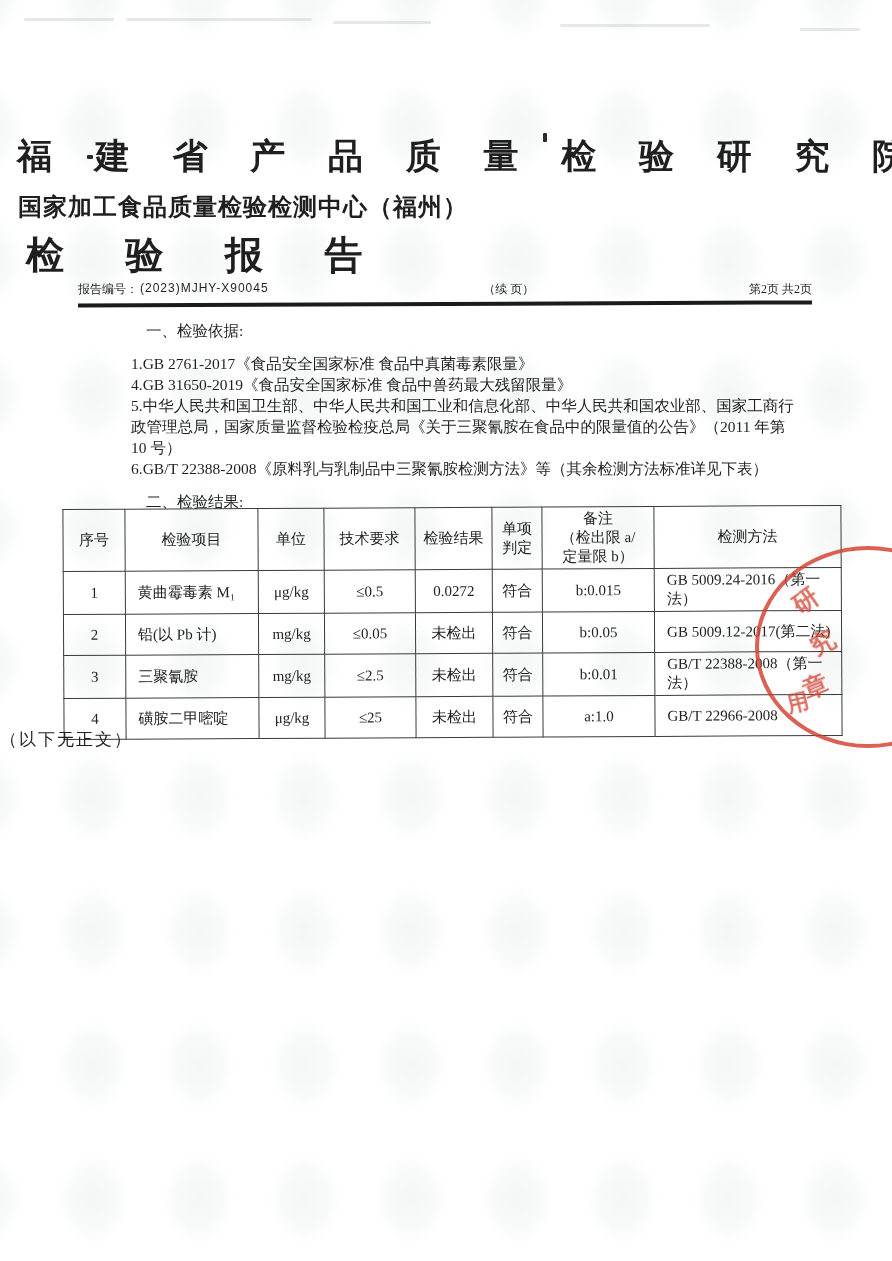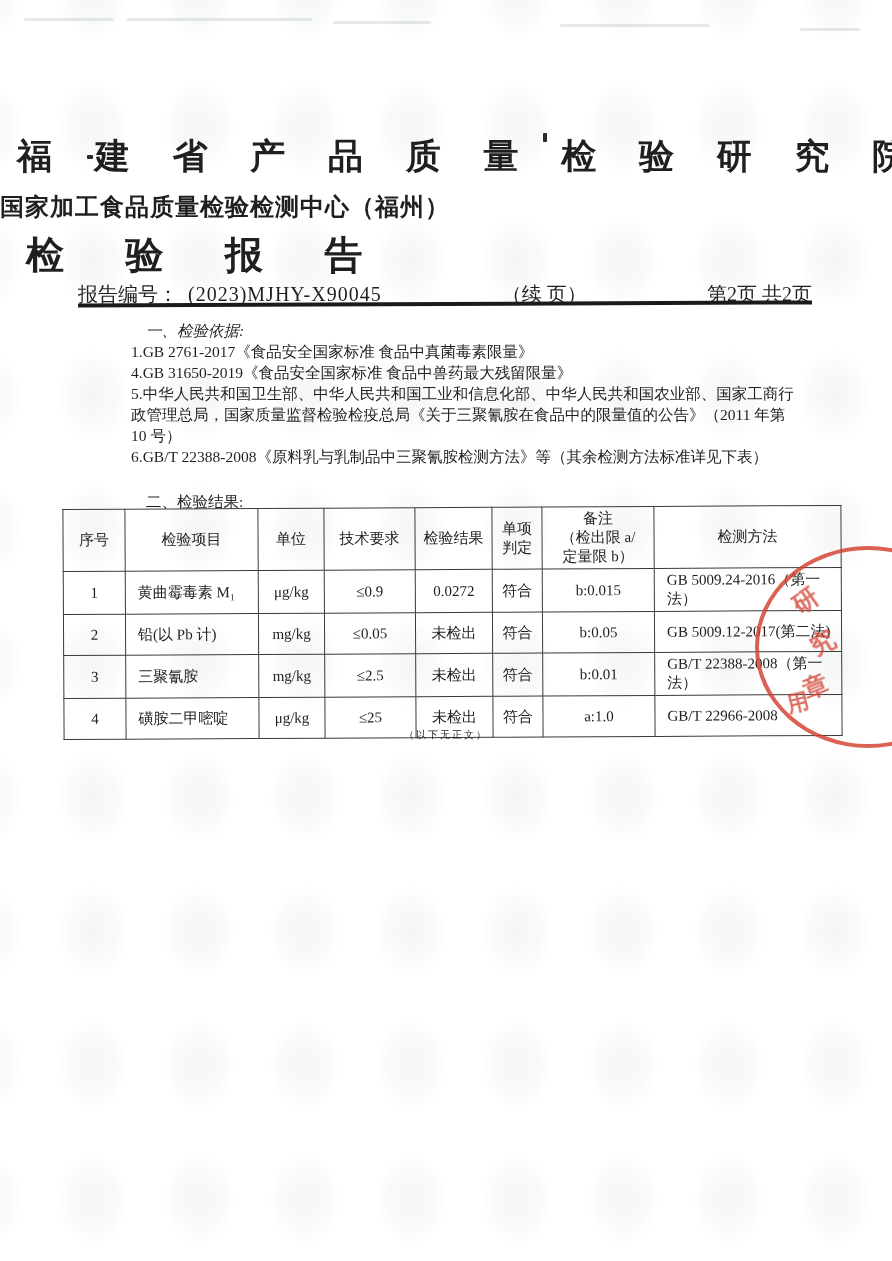--- a/index.html
+++ b/index.html
@@ -59,43 +59,44 @@
     white-space: nowrap;
     text-indent: 17px;
   }
   .center-title {
     position: absolute;
     left: 0; right: 0;
     top: 191px;
     font-size: 24px;
     font-weight: bold;
     letter-spacing: 1px;
+    padding-left: 18px;
   }
   .doc-title {
     position: absolute;
     left: 0; right: 0;
     top: 230px;
     font-size: 38px;
     font-weight: bold;
     letter-spacing: 26px;
     text-indent: 26px;
   }
 
   
   .meta-row {
     position: absolute;
     left: 78px;
     top: 281px;
     width: 734px;
-    font-size: 20px;
+    font-size: 12px;
     display: flex;
-    align-items: center;
+    align-items: flex-start;
   }
   .meta-left { white-space: nowrap; }
-  .meta-no { margin-left: 10px; font-family: Liberation Serif, serif; letter-spacing: 1px; }
+  .meta-no { margin-left: 2px; font-family: Liberation Sans, sans-serif; letter-spacing: 1px; }
   .meta-center { flex: 1; text-align: center; white-space: nowrap; }
   .meta-right { white-space: nowrap; }
   .rule {
     position: absolute;
     left: 78px;
     top: 302px;
     width: 734px;
     height: 4px;
     background: #1b1b1b;
     transform: rotate(-0.25deg);
@@ -103,21 +104,21 @@
 
   
   .basis {
     position: absolute;
     left: 131px;
     top: 320px;
     width: 668px;
     font-size: 15.5px;
     line-height: 21px;
   }
-  .basis-heading { margin-left: 15px; margin-bottom: 0; font-style: italic; }
+  .basis-heading { margin-left: 15px; margin-bottom: 12px; }
   .basis-item { }
 
   .results-heading {
     position: absolute;
     left: 146px;
     top: 492px;
     font-size: 15.5px;
     text-align: center;
   }
 
@@ -153,22 +154,22 @@
   table.results td { height: 36px; }
   table.results td:nth-child(2),
   table.results td:nth-child(8) {
     text-align: left;
     padding-left: 12px;
   }
   .end-note {
     position: absolute;
     left: 0; right: 0;
     top: 728px;
-    text-align: center;
-    font-size: 10px;
+    text-align: left;
+    font-size: 17px;
     letter-spacing: 2px;
   }
 
   
   .seal {
     position: absolute;
     left: 755px;
     top: 546px;
     width: 226px;
     height: 202px;
@@ -255,21 +256,21 @@
 （检出限 a/
 定量限 b）</th>
             <th>检测方法</th>
           </tr>
       </thead>
       <tbody>
           <tr>
             <td>1</td>
             <td>黄曲霉毒素 M₁</td>
             <td>μg/kg</td>
-            <td>≤0.9</td>
+            <td>≤0.5</td>
             <td>0.0272</td>
             <td>符合</td>
             <td>b:0.015</td>
             <td>GB 5009.24-2016（第一法）</td>
           </tr>
           <tr>
             <td>2</td>
             <td>铅(以 Pb 计)</td>
             <td>mg/kg</td>
             <td>≤0.05</td>

